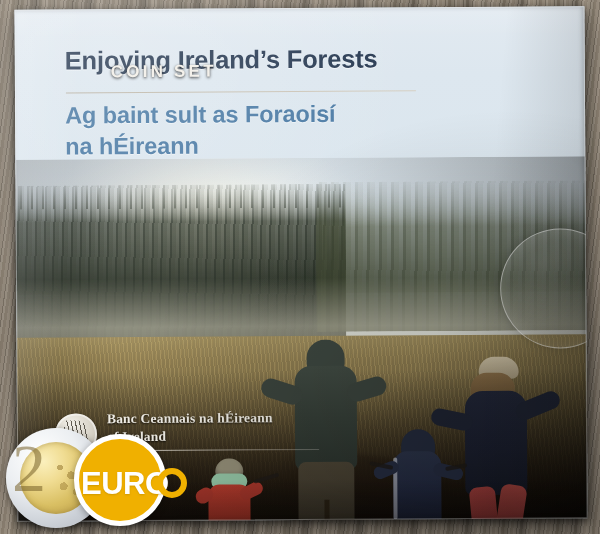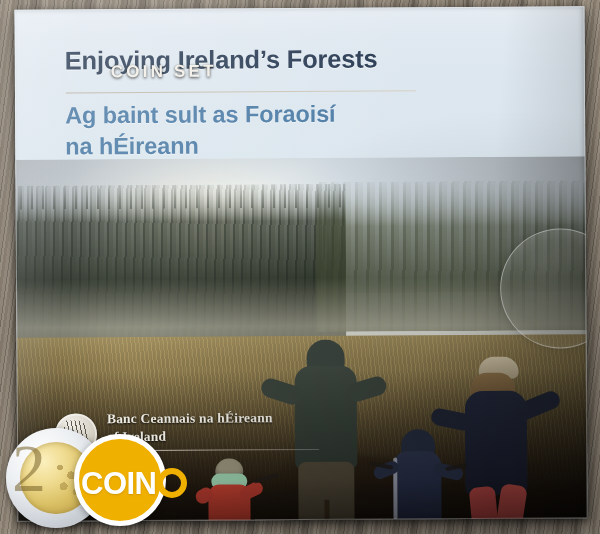--- a/index.html
+++ b/index.html
@@ -573,17 +573,17 @@
   </div>
 
   <div id="watermark">
     <div id="wm-coin">
       <div id="wm-coin-inner">
         <div class="map"></div>
       </div>
       <div id="wm-two">2</div>
     </div>
     <div id="wm-disc"></div>
-    <div id="wm-text">COIN</div>
+    <div id="wm-text">EURO</div>
     <div id="wm-o"></div>
   </div>
 
 </div>
 
 </body></html>

